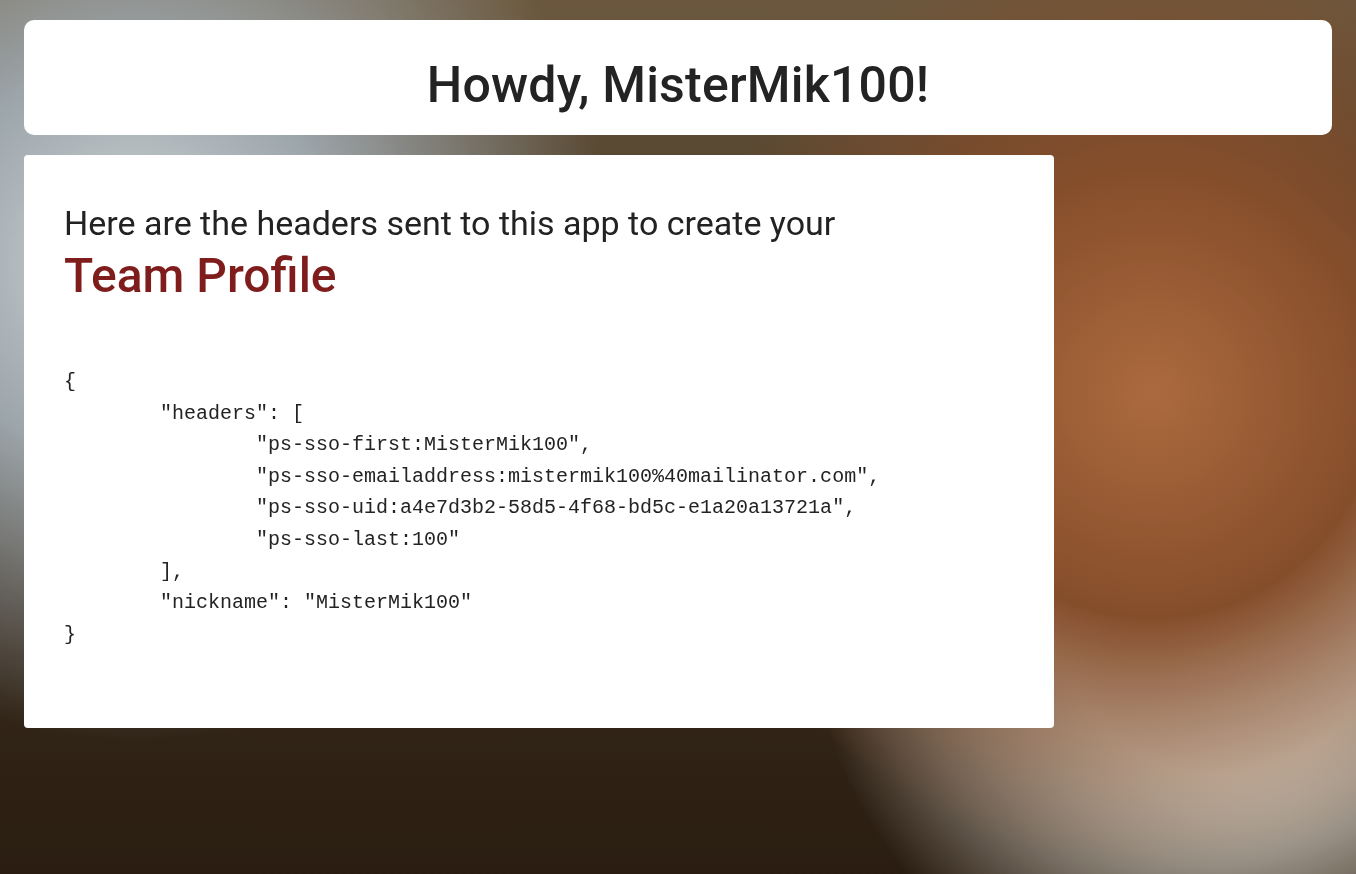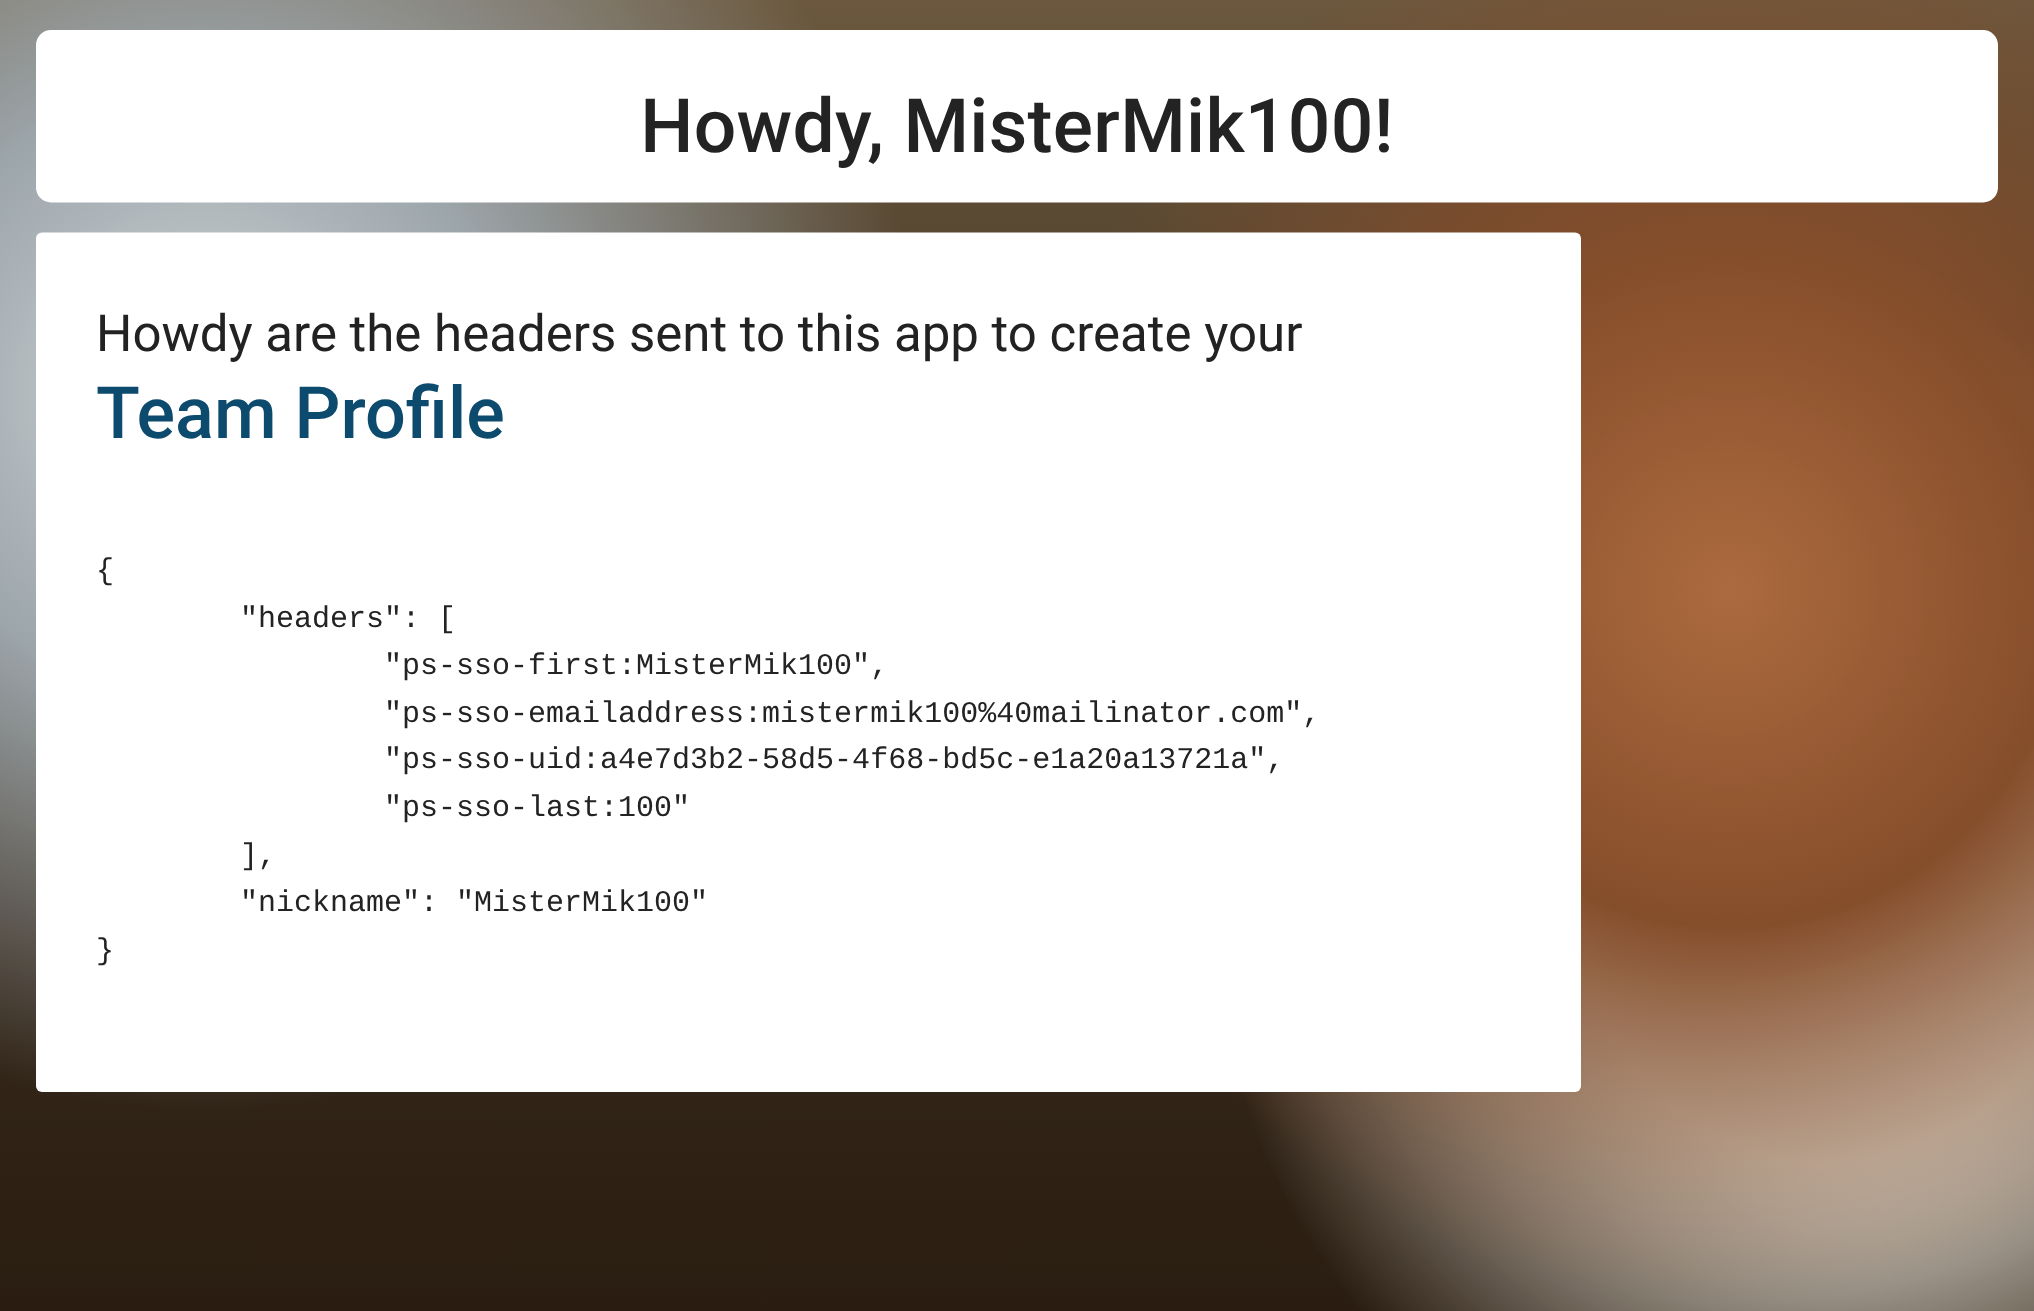--- a/index.html
+++ b/index.html
@@ -51,21 +51,21 @@
       padding: 48px 40px 78px 40px;
     }
     .lead-line {
       font-size: 34px;
       font-weight: 400;
       color: #222;
     }
     .team-profile {
       font-size: 48px;
       font-weight: 500;
-      color: #0c4a6e;
+      color: #7f1d1d;
       margin-top: 4px;
     }
     .code-block {
       margin-top: 62px;
       font-family: Consolas, "Liberation Mono", Menlo, monospace;
       font-size: 20px;
       line-height: 1.58;
       white-space: pre;
       color: #232323;
     }
@@ -91,21 +91,21 @@
 
 <div class="bg"></div>
 
 <div class="page">
 
   <div class="card greeting-card">
     <h1 class="greeting-title">Howdy, MisterMik100!</h1>
   </div>
 
   <div class="card info-card">
-    <div class="lead-line">Howdy are the headers sent to this app to create your</div>
+    <div class="lead-line">Here are the headers sent to this app to create your</div>
     <div class="team-profile">Team Profile</div>
     <pre class="code-block">{
         "headers": [
                 "ps-sso-first:MisterMik100",
                 "ps-sso-emailaddress:mistermik100%40mailinator.com",
                 "ps-sso-uid:a4e7d3b2-58d5-4f68-bd5c-e1a20a13721a",
                 "ps-sso-last:100"
         ],
         "nickname": "MisterMik100"
 }</pre>

